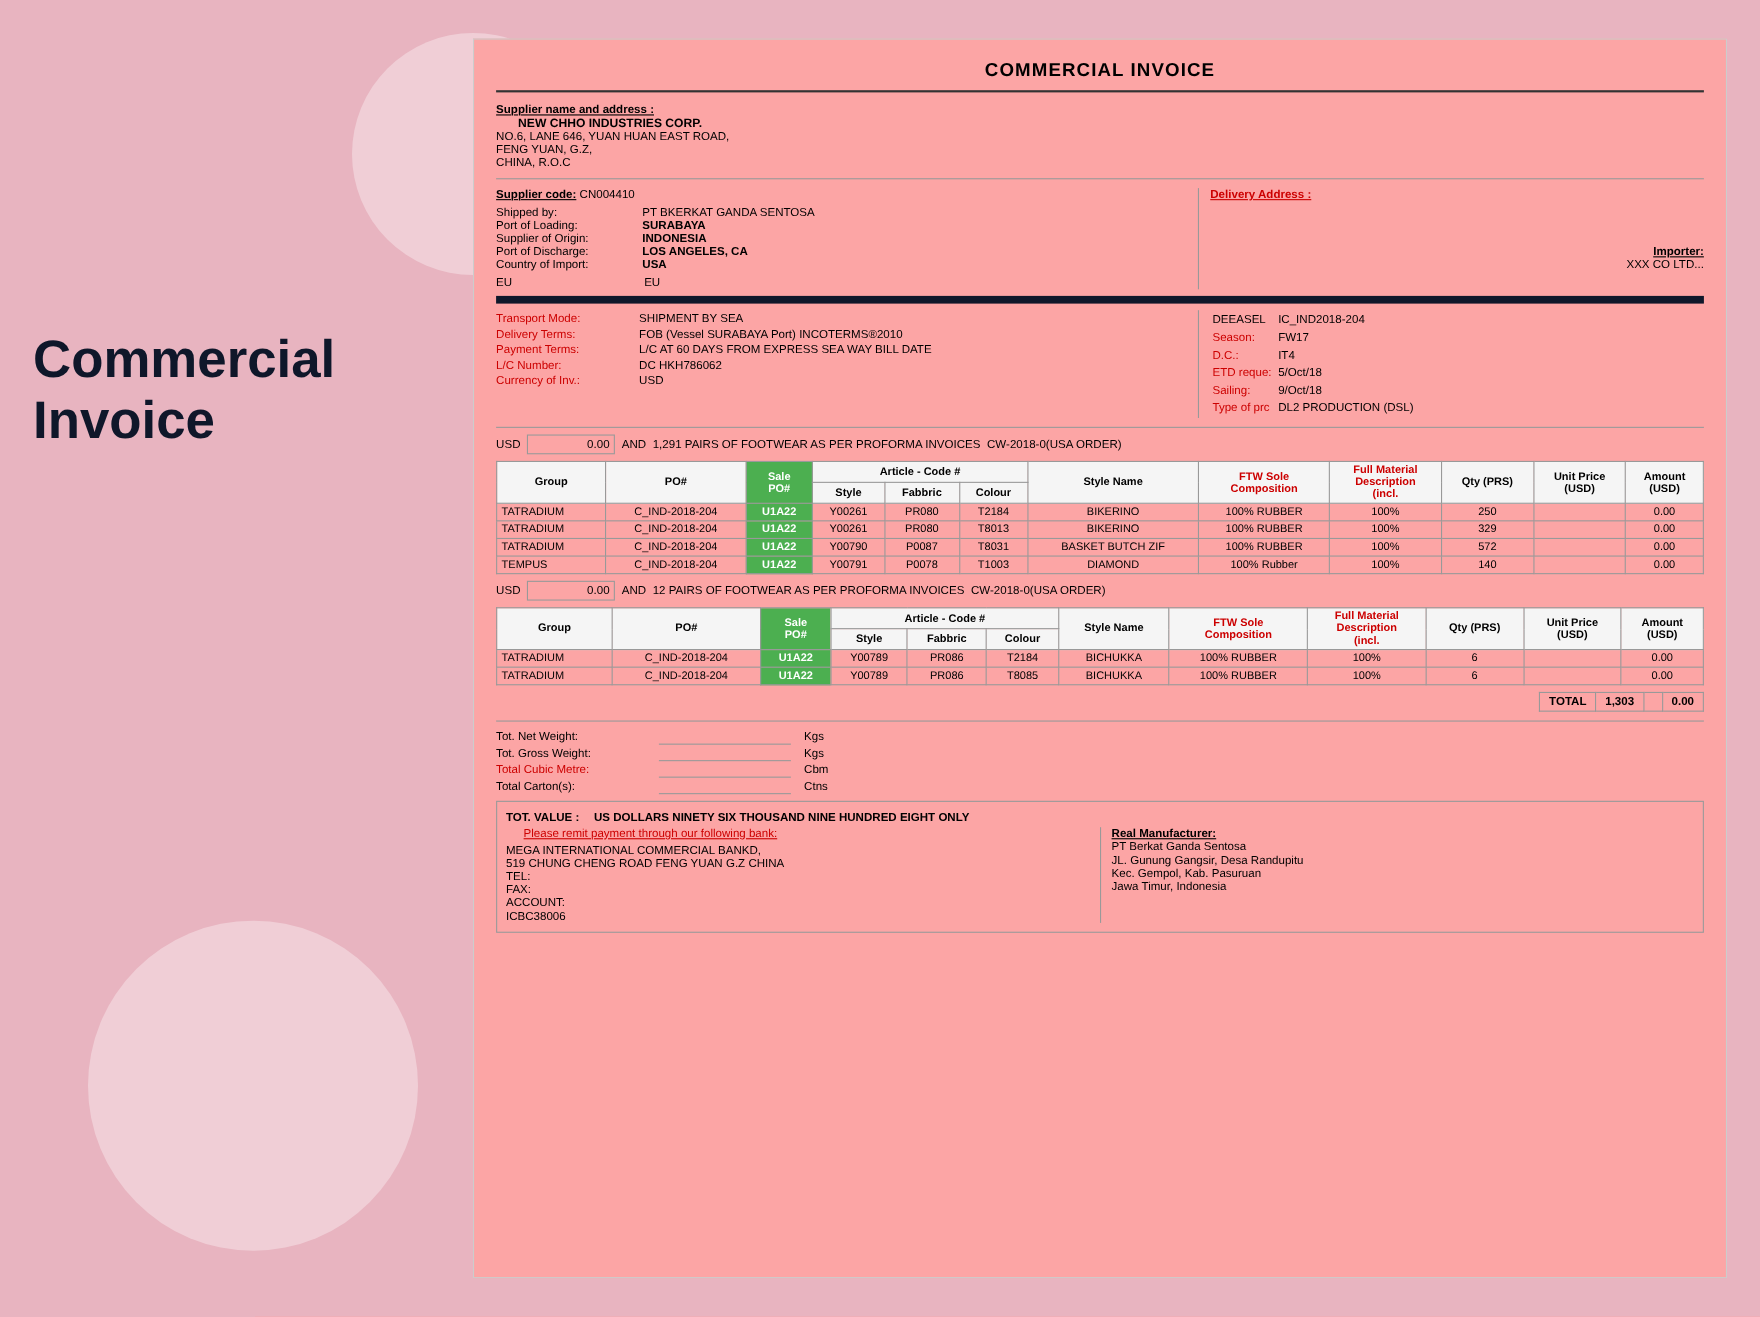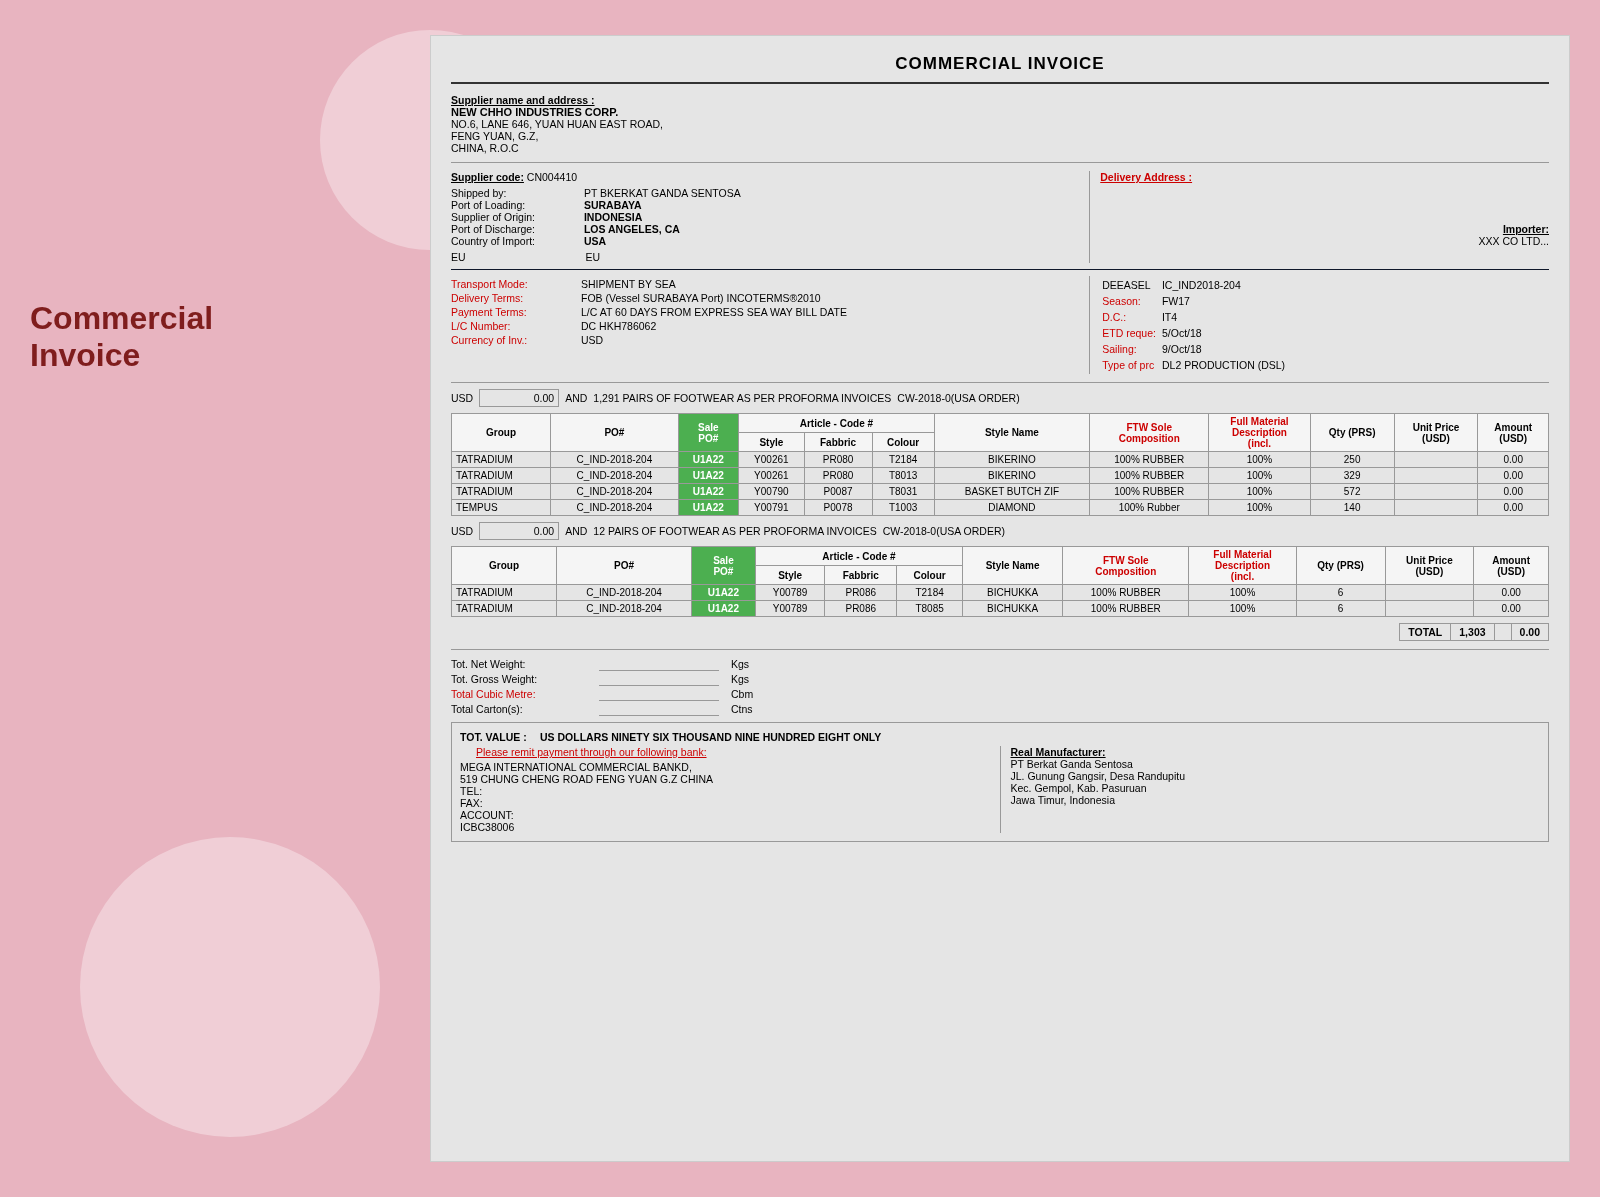--- a/index.html
+++ b/index.html
@@ -26,33 +26,33 @@
       height: 300px;
       background: rgba(255,255,255,0.35);
       border-radius: 50%;
       bottom: 60px;
       left: 80px;
     }
     .side-title {
       position: absolute;
       left: 30px;
       top: 300px;
-      color: #7f1d1d;
-      font-size: 32px;
+      color: #0f172a;
+      font-size: 48px;
       font-weight: 900;
       line-height: 1.15;
       width: 370px;
     }
     .invoice-wrapper {
       position: absolute;
       top: 35px;
       left: 430px;
       right: 30px;
       bottom: 35px;
-      background: #e5e5e5;
+      background: #fca5a5;
       border: 1px solid #ccc;
       overflow-y: auto;
       padding: 0;
     }
     .invoice-inner {
       padding: 18px 20px;
       font-size: 10.5px;
       font-family: Arial, sans-serif;
     }
     .invoice-title {
@@ -91,20 +91,21 @@
       font-size: 10.5px;
     }
     .info-label {
       min-width: 130px;
       color: #cc0000;
     }
     .info-value { color: #000; }
     .supplier-bold {
       font-weight: bold;
       font-size: 11px;
+      margin-left: 20px;
     }
     .right-info-table {
       font-size: 10.5px;
     }
     .right-info-table td {
       padding: 1px 4px 1px 0;
       vertical-align: top;
     }
     .right-info-table .red { color: #cc0000; }
     .amount-row {
@@ -188,21 +189,21 @@
     <div class="header-section">
       <div class="header-left">
         <div><span class="underline-label">Supplier name and address :</span></div>
         <div class="supplier-bold">NEW CHHO INDUSTRIES CORP.</div>
         <div>NO.6, LANE 646, YUAN HUAN EAST ROAD,</div>
         <div>FENG YUAN, G.Z,</div>
         <div>CHINA, R.O.C</div>
       </div>
     </div>
 
-    <div style="display:flex; border-bottom:1px solid #0f172a; padding-bottom:6px; margin-bottom:6px;">
+    <div style="display:flex; border-bottom:7px solid #0f172a; padding-bottom:6px; margin-bottom:6px;">
       <div style="flex:1.4; padding-right:10px;">
         <div><span class="underline-label">Supplier code:</span> <span>CN004410</span></div>
         <div style="margin-top:4px;">
           <div><span style="min-width:130px;display:inline-block;">Shipped by:</span> <span>PT BKERKAT GANDA SENTOSA</span></div>
           <div><span style="min-width:130px;display:inline-block;">Port of Loading:</span> <strong>SURABAYA</strong></div>
           <div><span style="min-width:130px;display:inline-block;">Supplier of Origin:</span> <strong>INDONESIA</strong></div>
           <div><span style="min-width:130px;display:inline-block;">Port of Discharge:</span> <strong>LOS ANGELES, CA</strong></div>
           <div><span style="min-width:130px;display:inline-block;">Country of Import:</span> <strong>USA</strong></div>
         </div>
         <div style="margin-top:4px; display:flex; gap:120px;">

